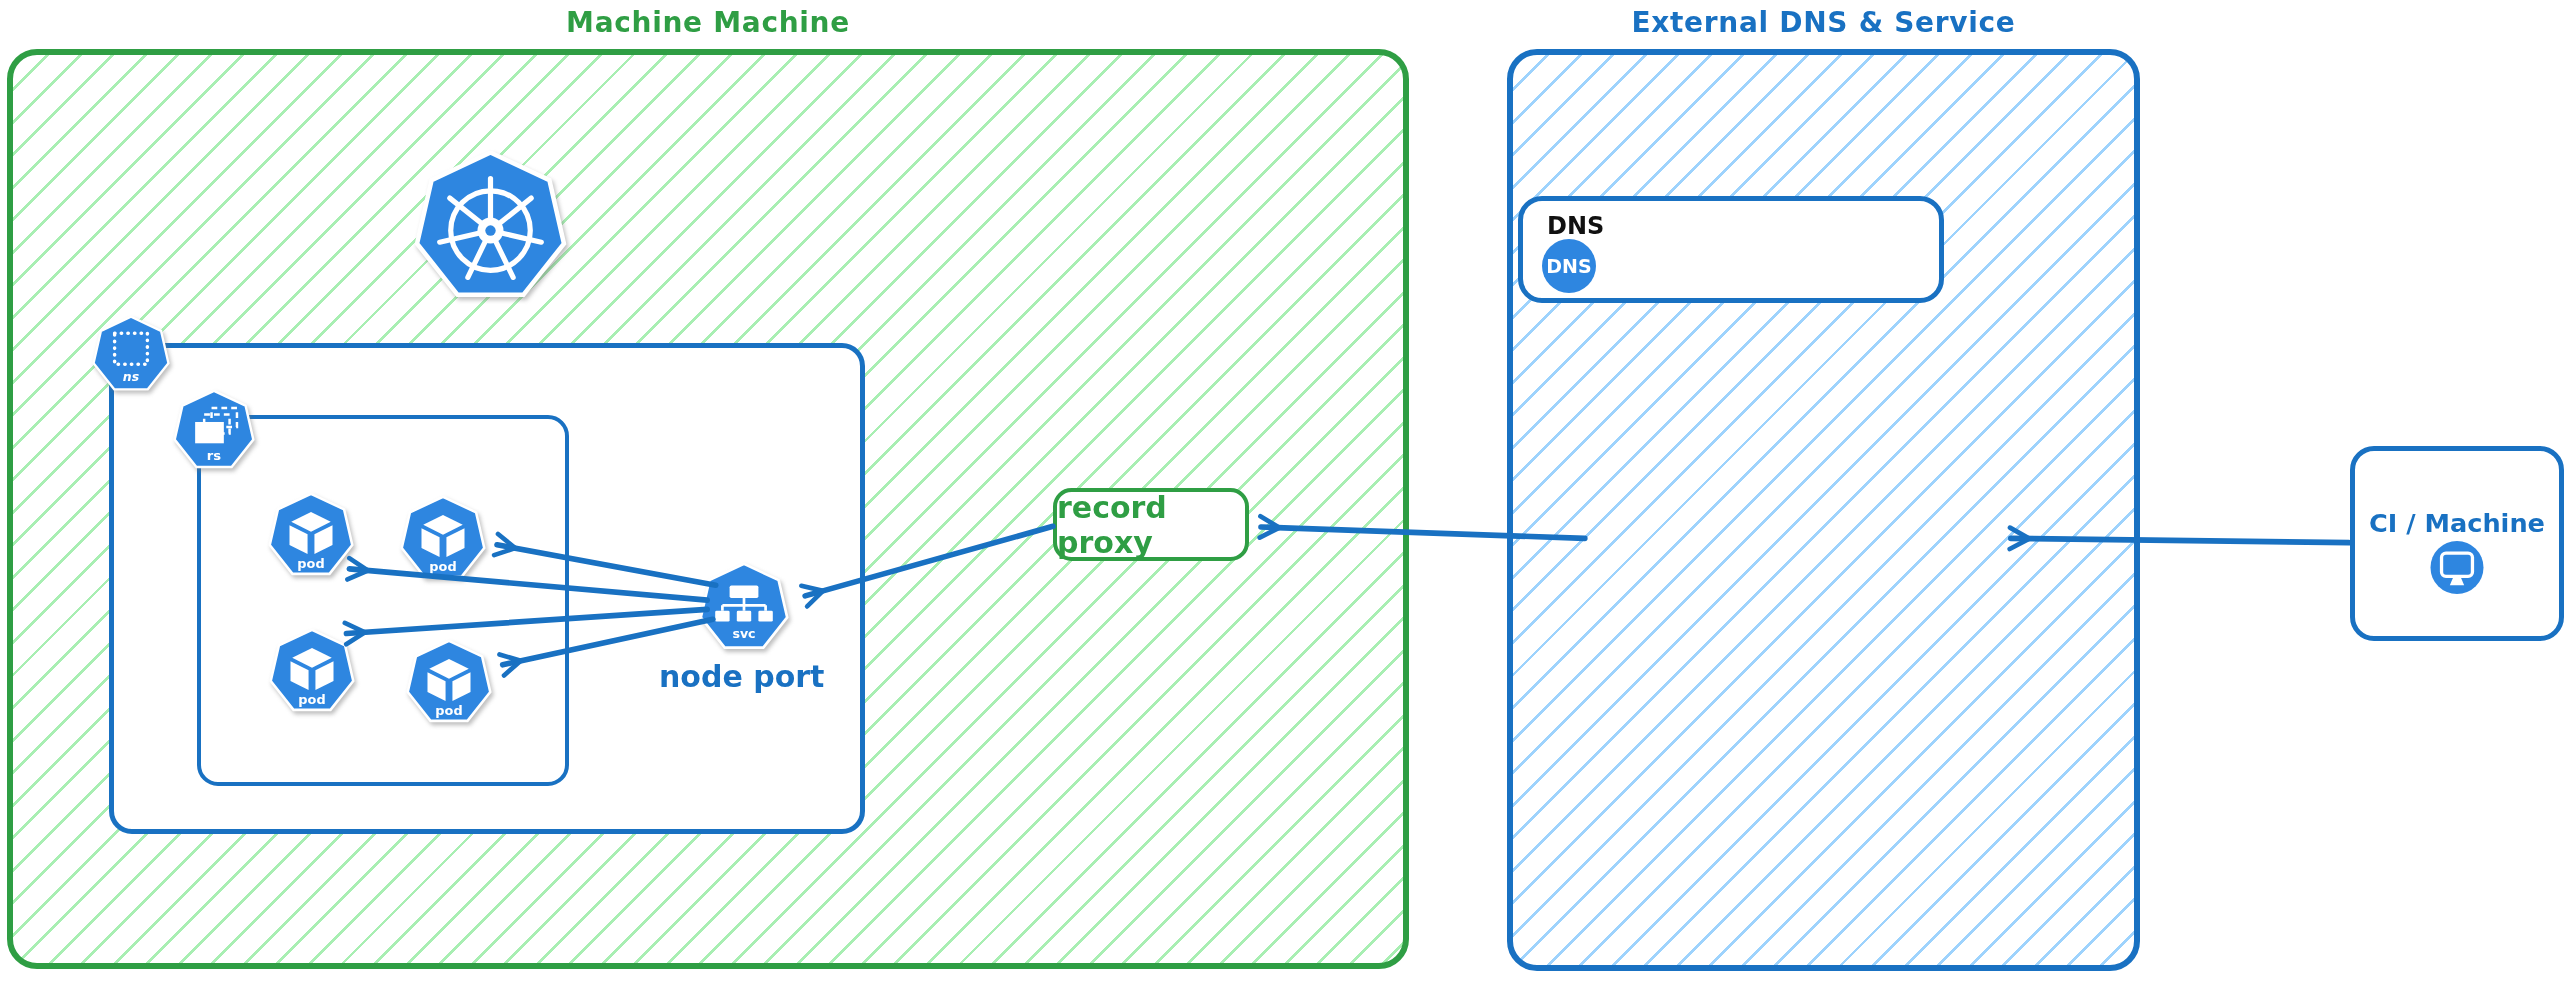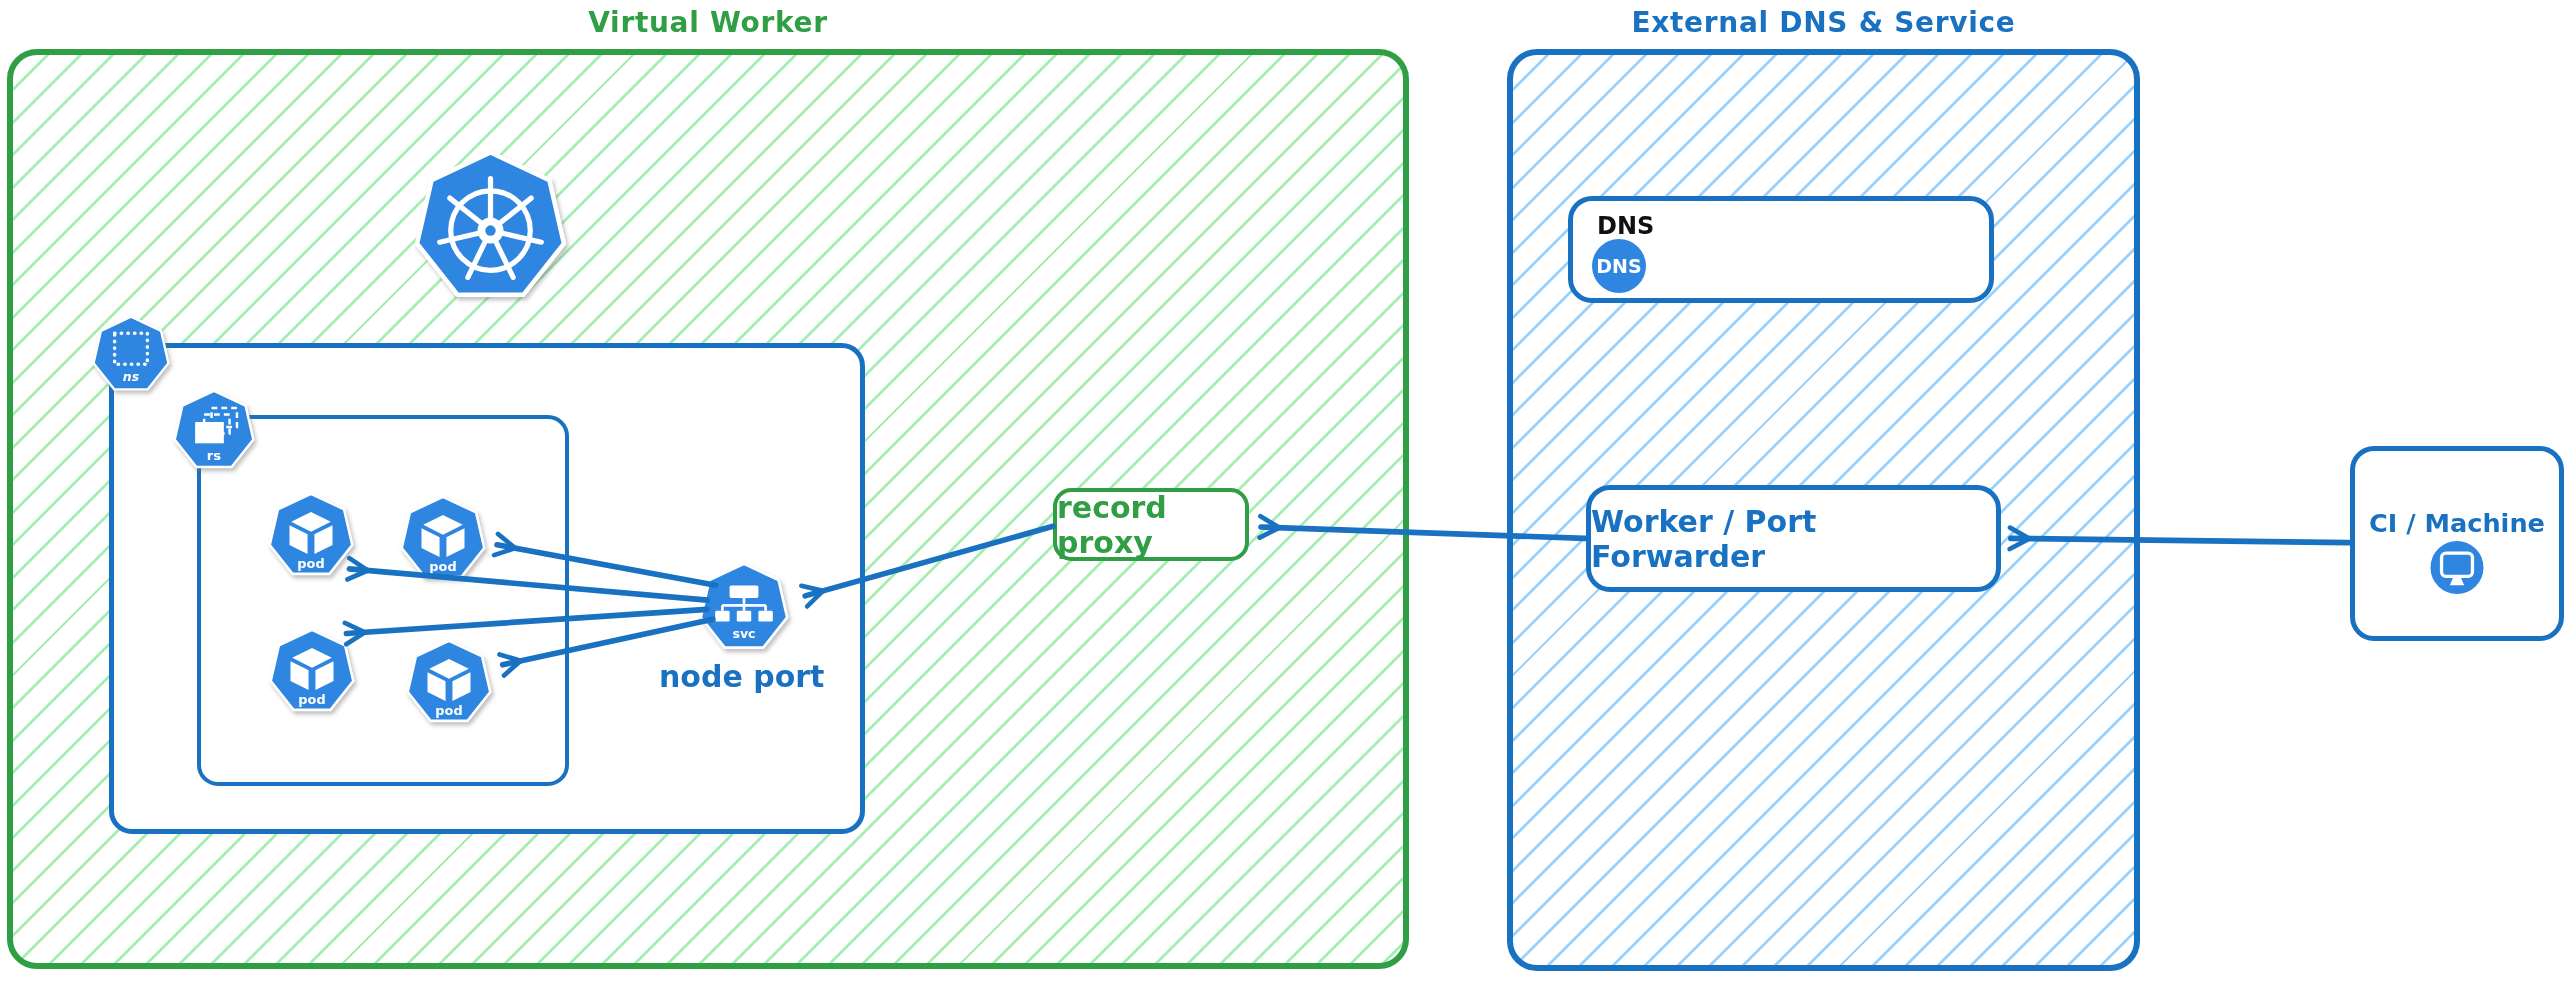--- a/index.html
+++ b/index.html
@@ -26,21 +26,21 @@
 
   
   .white-box { position:absolute; background:#fff; border:5px solid #1971c2; }
   .ns-box { left:109px; top:343px; width:756px; height:491px; border-radius:23px; }
   .rs-box { left:197px; top:415px; width:372px;  height:371px; border-radius:21px; border-width:4.3px; }
 
   .label-box { position:absolute; background:#fff; display:flex; align-items:center;
                justify-content:center; font-weight:600; }
   .proxy-box { left:1053px; top:488px; width:196px; height:73px; border:4.3px solid #2f9e44;
                border-radius:18.5px; color:#2f9e44; font-size:30px; }
-  .dns-box   { left:1568px; top:196px; width:426px; height:107px; border:5px solid #1971c2;
+  .dns-box   { left:1518px; top:196px; width:426px; height:107px; border:5px solid #1971c2;
                border-radius:24px; }
   .worker-box{ left:1586px; top:485px; width:415px; height:107px; border:5px solid #1971c2;
                border-radius:24px; color:#1971c2; font-size:30px; }
   .ci-box    { left:2350px; top:446px; width:214px; height:195px; border:5.7px solid #1971c2;
                border-radius:24px; background:#fff; position:absolute; }
 
   .dns-tag    { position:absolute; left:24px; top:11.4px; font-size:24px; font-weight:700; color:#111111; }
   .dns-circle { position:absolute; left:19px; top:38px; width:54px; height:54px; border-radius:50%;
                 background:#2e86e0; color:#fff; display:flex; align-items:center; justify-content:center;
                 font-size:19px; font-weight:700; }
@@ -69,21 +69,21 @@
   .kicon svg { width:100%; height:100%; display:block; }
   .kicon text { font-family:"DejaVu Sans", sans-serif; font-weight:700; fill:#ffffff; }
 
   .overlay { position:absolute; left:0; top:0; }
 </style>
 </head>
 <body>
 
 <div class="canvas">
 
-  <div class="group-title vm-title">Virtual Worker</div>
+  <div class="group-title vm-title">Machine Machine</div>
   <div class="group-title ext-title">External DNS &amp; Service</div>
 
   <div class="group-box vm-box"></div>
   <div class="group-box ext-box"></div>
 
   <div class="white-box ns-box"></div>
   <div class="white-box rs-box"></div>
 
   <div class="kicon k8s-logo">
     <svg viewBox="0 0 100 100">
@@ -178,23 +178,20 @@
     <span>record proxy</span>
   </div>
 
   <div class="label-box dns-box">
     <span class="dns-tag">DNS</span>
     <span class="dns-circle">
       <span>DNS</span>
     </span>
   </div>
 
-  <div class="label-box worker-box">
-    <span>Worker / Port Forwarder</span>
-  </div>
 
   <div class="ci-box">
     <div class="ci-label">CI / Machine</div>
     <div class="monitor-circle">
       <svg viewBox="0 0 48 48" width="53" height="53">
         <rect x="10" y="11" width="28" height="21" rx="4" fill="none" stroke="#ffffff" stroke-width="3"></rect>
         <path d="M21,32 L27,32 L30.5,40 L17.5,40 Z" fill="#ffffff"></path>
       </svg>
     </div>
   </div>

